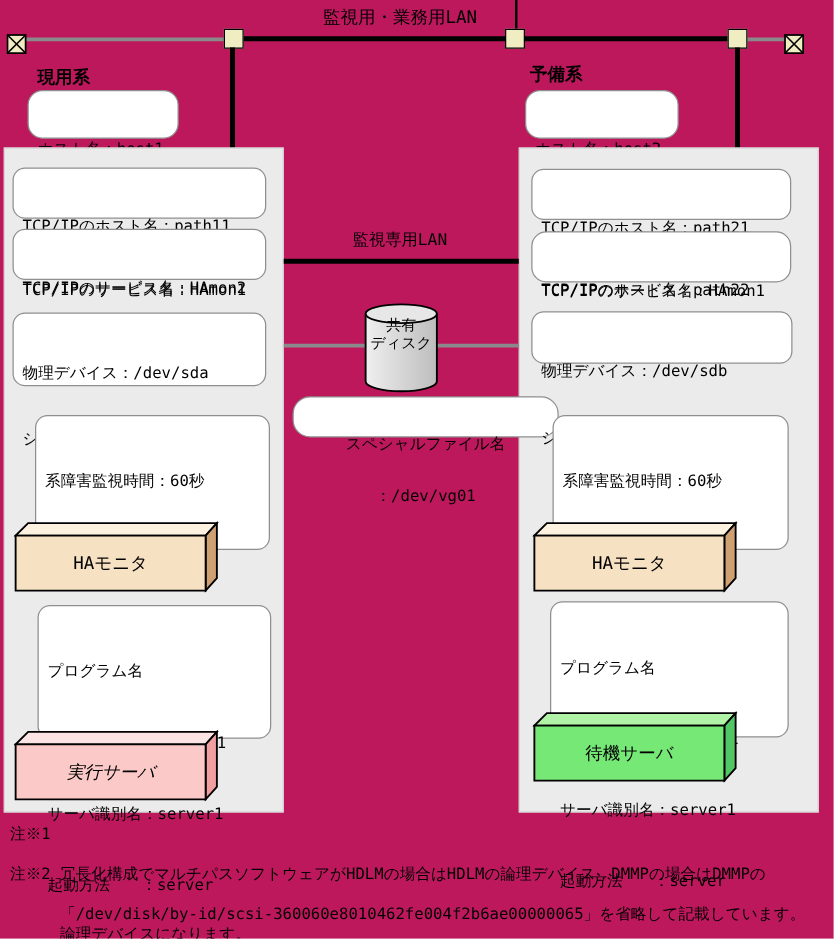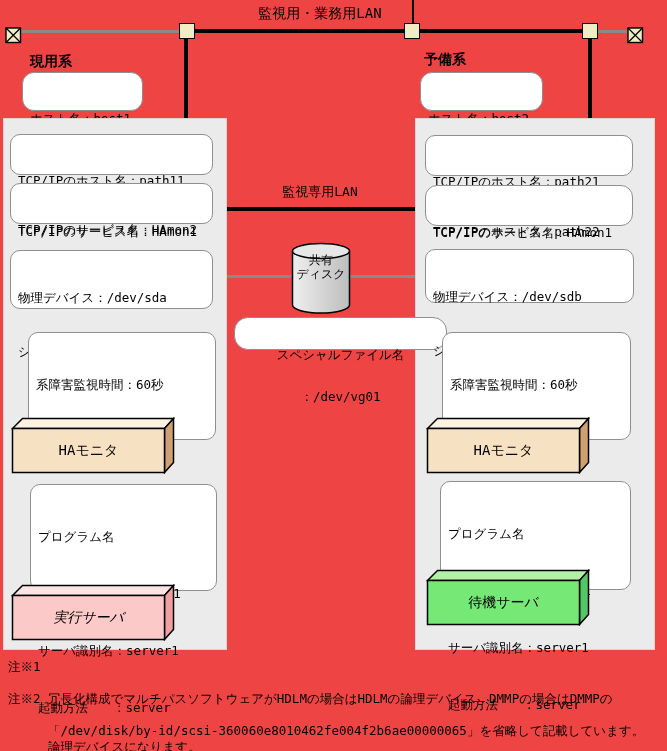--- a/index.html
+++ b/index.html
@@ -1,16 +1,16 @@
 <!DOCTYPE html>
 <html><head>
 <meta charset="utf-8">
 <style>
   html,body{margin:0;padding:0;background:#fff;}
-  .diagram{position:relative;width:667px;height:751px;background:#ef4444;
+  .diagram{position:relative;width:667px;height:751px;background:#be185d;
     font-family:"DejaVu Sans Mono",monospace;color:#000;overflow:hidden;}
   .abs{position:absolute;}
   .panel{position:absolute;background:#ebebeb;border:1px solid #d5d5d5;box-sizing:border-box;}
   .rbox{position:absolute;background:#fff;border:1.3px solid #8f8f8f;border-radius:10px;
     box-sizing:border-box;font-size:12.5px;padding:3px 7px;white-space:pre;}
   .lh17{line-height:17px;}
   .lh19{line-height:19px;}
   .rline{white-space:pre;}
   .ctr{text-align:center;}
   .syslabel{position:absolute;font-size:14px;font-weight:bold;}
@@ -141,21 +141,21 @@
   </div>
 
   <div class="rbox lh17" style="left:425px;top:135px;width:208px;height:41px;">
     <div class="rline">TCP/IPのホスト名：path21</div>
     <div class="rline">TCP/IPのサービス名：HAmon1</div>
   </div>
   <div class="rbox lh17" style="left:425px;top:185px;width:208px;height:41px;border-radius:12px;">
     <div class="rline">TCP/IPのホスト名：path22</div>
     <div class="rline">TCP/IPのサービス名：HAmon2</div>
   </div>
-  <div class="rbox lh17" style="left:425px;top:249px;width:209px;height:54px;padding-top:4px;">
+  <div class="rbox lh17" style="left:425px;top:249px;width:209px;height:42px;padding-top:4px;">
     <div class="rline">物理デバイス：/dev/sdb</div>
     <div class="rline"><span>シンボリックリンク</span><sup>※1</sup></div>
     <div class="rline"><span>　　：/dev/disk/....00065</span><sup>※2</sup></div>
   </div>
   <div class="rbox lh19" style="left:442px;top:332px;width:189px;height:108px;padding-top:4px;">
     <div class="rline">系障害監視時間：60秒</div>
     <div class="rline">サーバ障害監視時間</div>
     <div class="rline">　　　　　　　　：60秒</div>
     <div class="rline">監視パスのヘルスチェック</div>
     <div class="rline">　　　　　　　　：1分</div>

